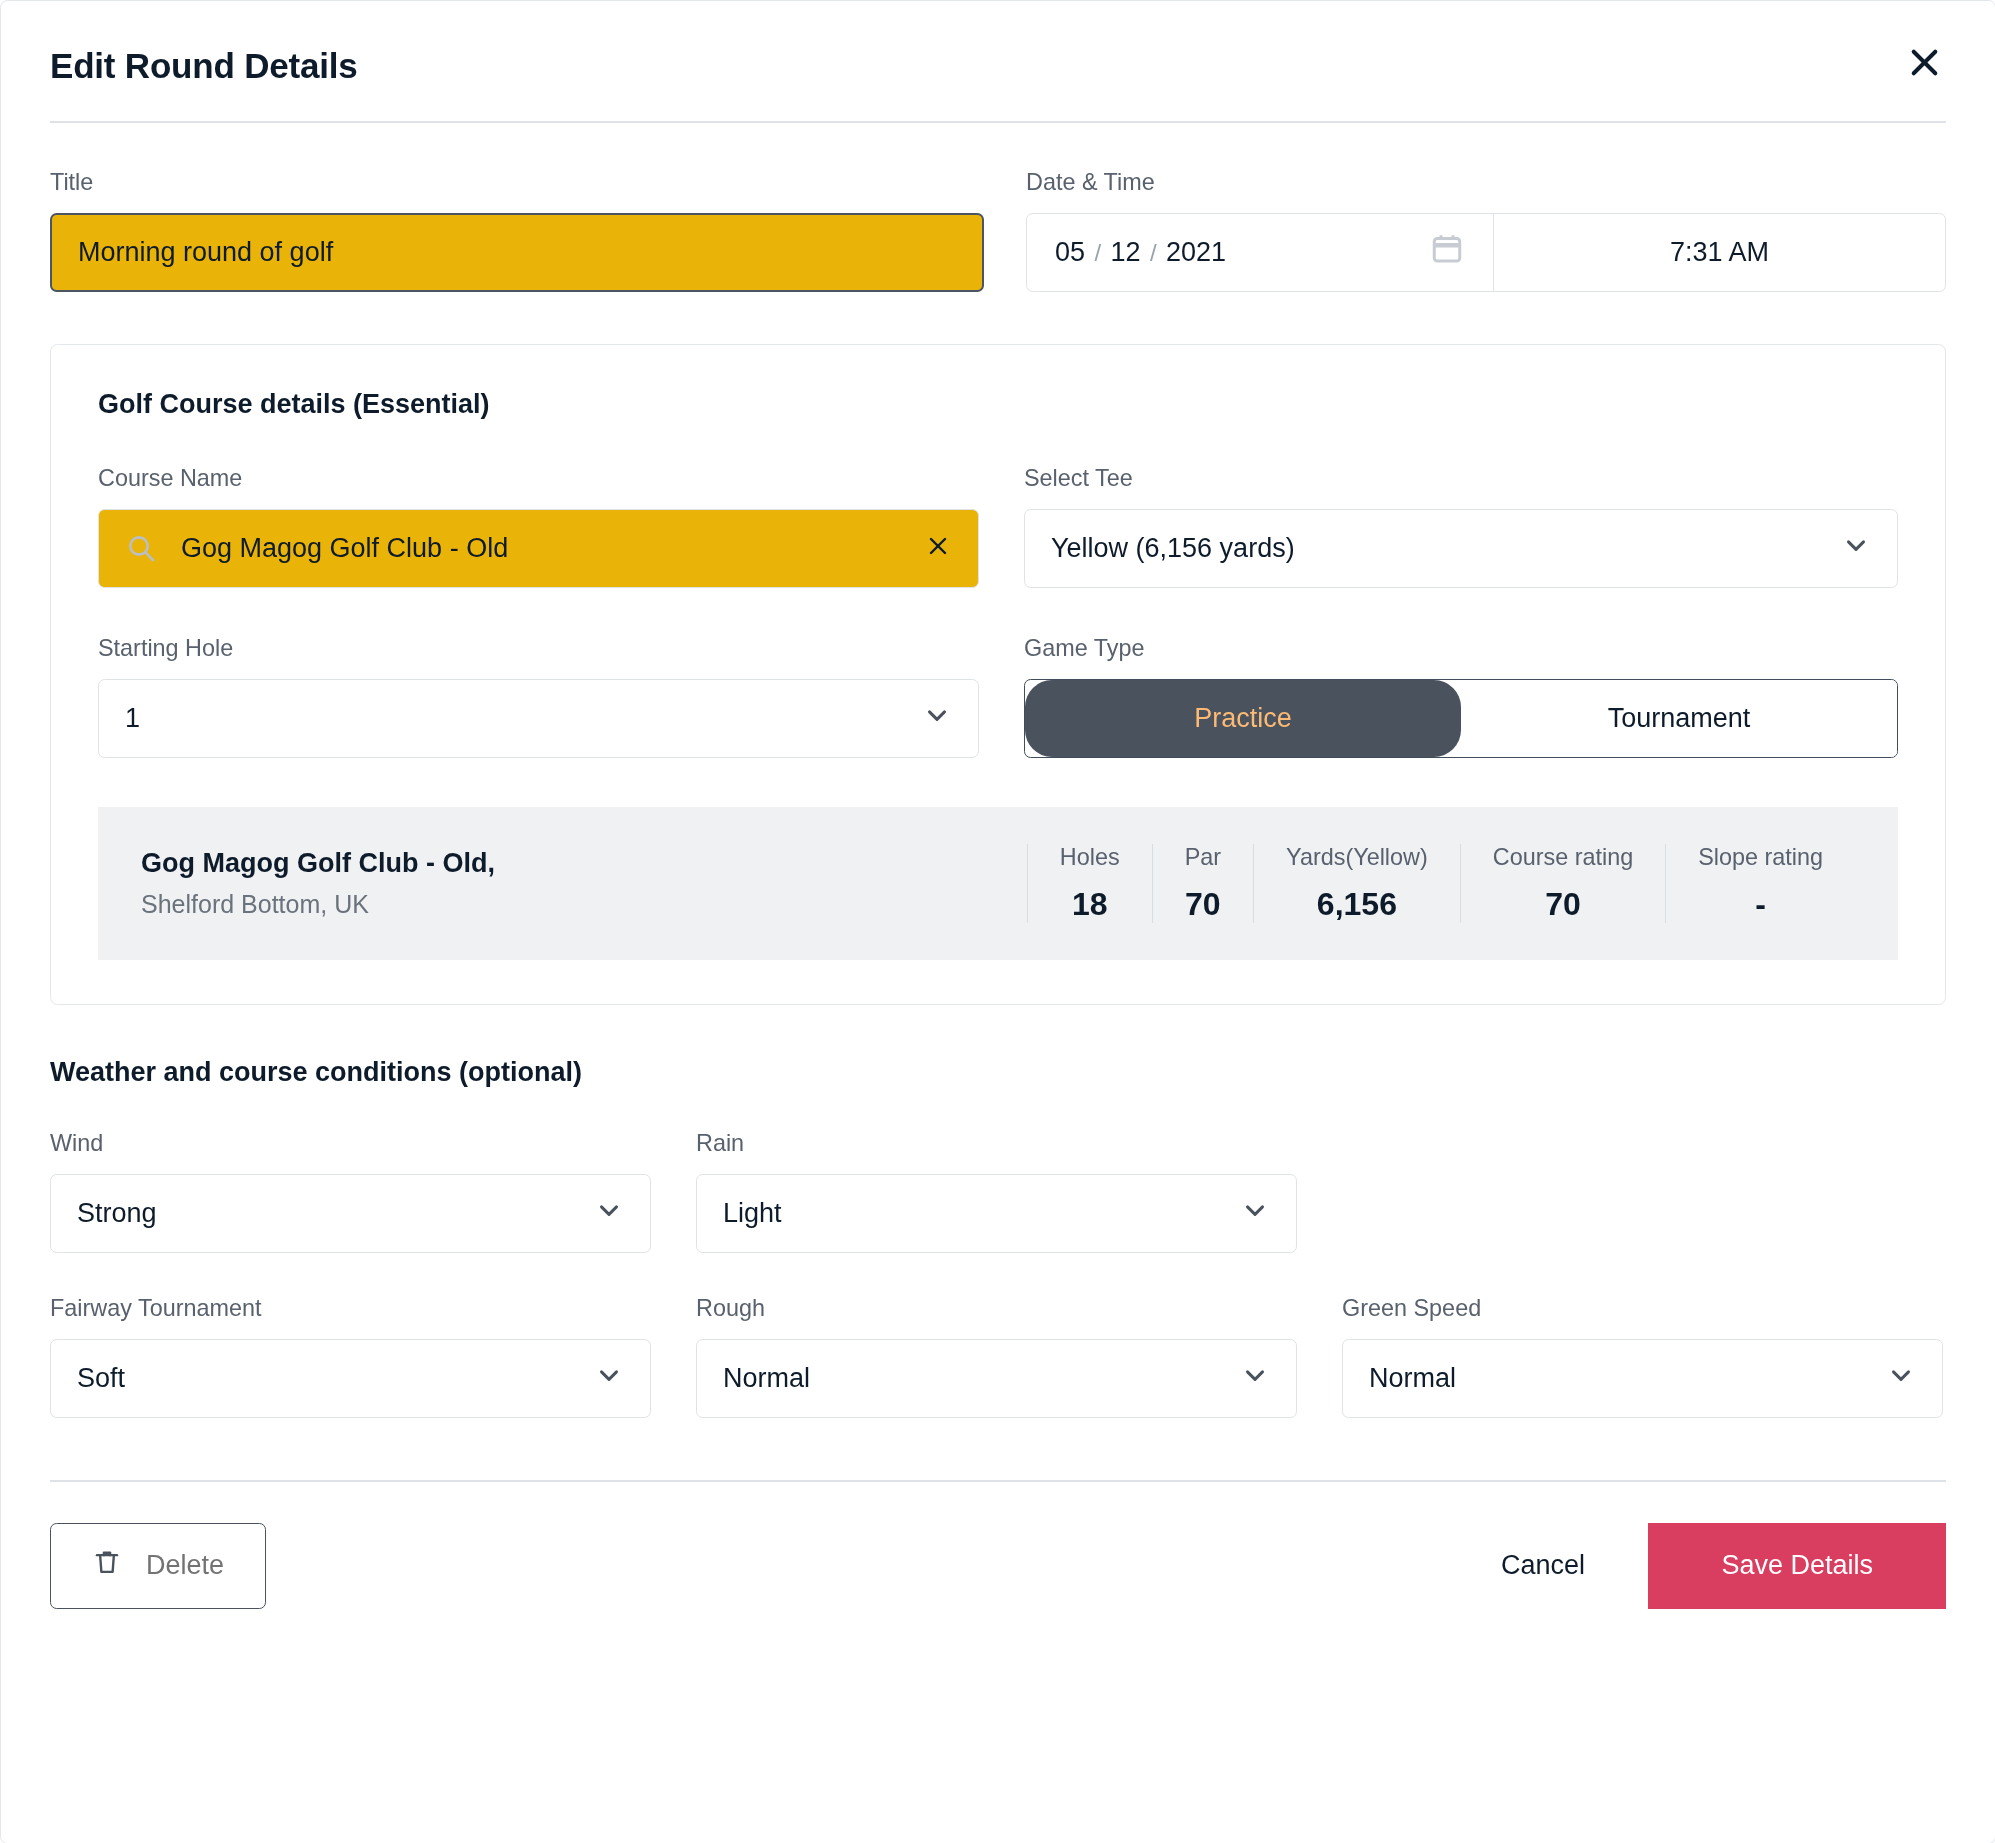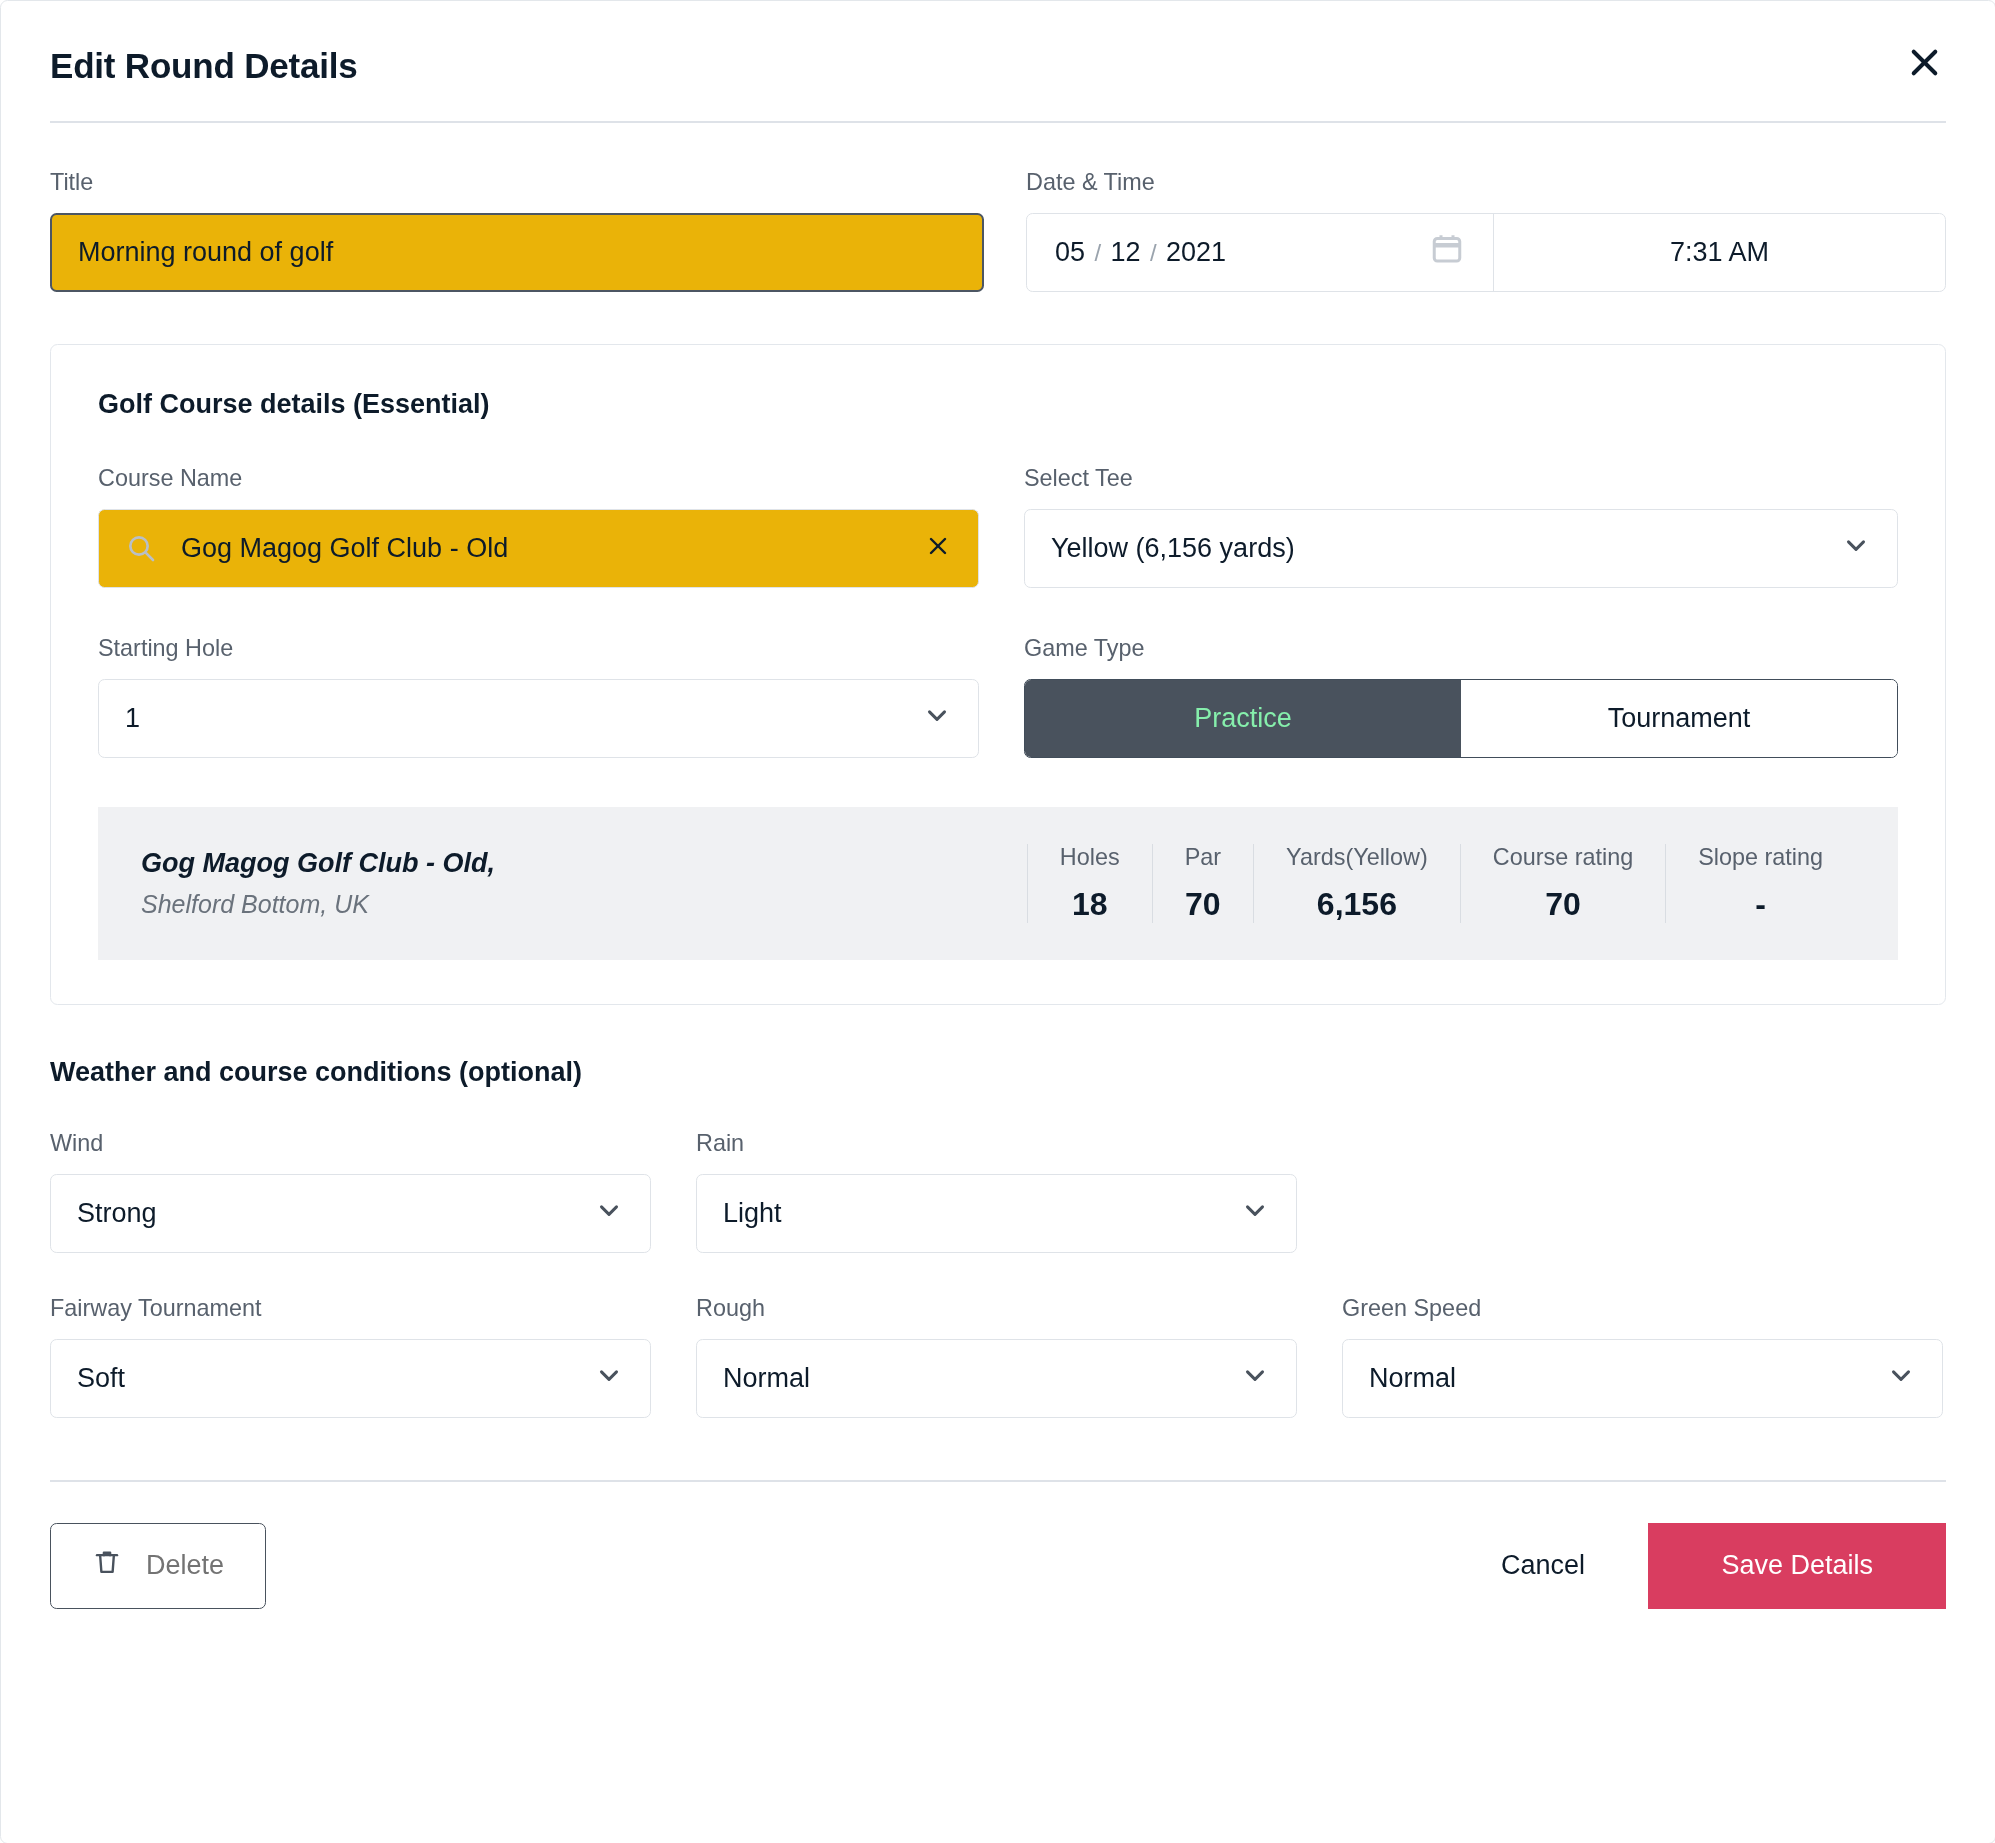--- a/index.html
+++ b/index.html
@@ -161,31 +161,32 @@
     display: flex;
     align-items: center;
     justify-content: center;
     font-size: 27px;
     cursor: pointer;
     background: #fff;
     color: #0d1b2a;
   }
   .toggle-opt.active {
     background: #49525d;
-    color: #86efac;
+    color: #fdba74;
+    border-radius: 27px;
   }
   
   .stats-bar {
     margin-top: 49px;
     background: #f0f1f3;
     padding: 37px 43px;
     display: flex;
     align-items: center;
   }
-  .stats-name { flex: 1; font-style: italic; }
+  .stats-name { flex: 1; }
   .stats-name .n1 {
     font-size: 27px;
     font-weight: bold;
     color: #0d1b2a;
     margin-bottom: 11.2px;
   }
   .stats-name .n2 {
     font-size: 25px;
     color: #6a727c;
   }

